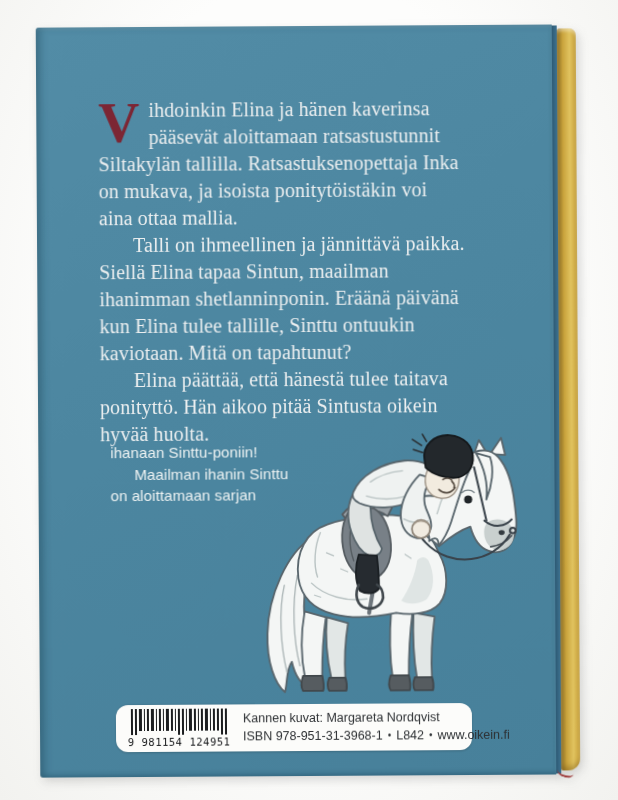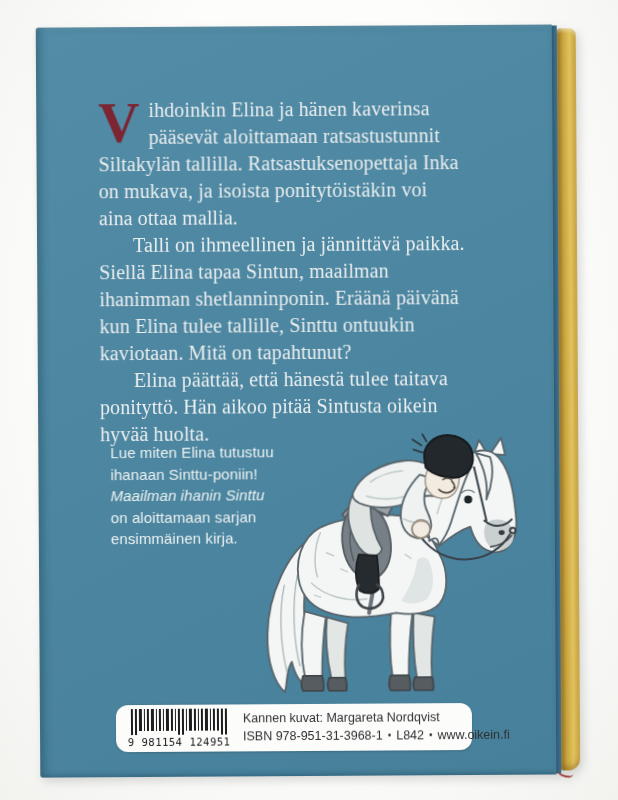--- a/index.html
+++ b/index.html
@@ -41,21 +41,21 @@
   .para{margin:0;white-space:pre-line;}
   .dropcap{
     float:left;font-family:"Liberation Serif", serif;font-weight:bold;
     font-size:57px;line-height:45px;padding:3px 9px 0 0;color:#7c2634;
   }
   .promo{
     position:absolute;left:72px;top:415px;
     display:flex;flex-direction:column;
     color:#eef3f3;font-size:15px;line-height:21.5px;letter-spacing:0.1px;
   }
-  .promo .italic{font-style:italic;}
+  .promo .italic{margin-left:24px;}
   .pony-svg{position:absolute;left:215px;top:408px;width:272px;height:264px;}
   .infobox{
     position:absolute;left:76px;top:678px;width:356px;height:47px;
     background:#fcfcfa;border-radius:12px;
     display:flex;align-items:center;padding:0 10px 0 12px;box-sizing:border-box;
     box-shadow:0 1px 2px rgba(0,0,0,0.18);
   }
   .barcode{display:flex;flex-direction:column;align-items:center;width:102px;flex:0 0 auto;}
   .digits{
     display:flex;gap:7px;margin-top:0px;
@@ -80,25 +80,23 @@
 Siellä Elina tapaa Sintun, maailman
 ihanimman shetlanninponin. Eräänä päivänä
 kun Elina tulee tallille, Sinttu ontuukin
 kaviotaan. Mitä on tapahtunut?</p>
       <p class="para" style="text-indent:1.7em">Elina päättää, että hänestä tulee taitava
 ponityttö. Hän aikoo pitää Sintusta oikein
 hyvää huolta.</p>
     </div>
 
     <div class="promo">
-      <span>Lue miten Elina tutustuu</span>
       <span>ihanaan Sinttu-poniin!</span>
       <span class="italic">Maailman ihanin Sinttu</span>
       <span>on aloittamaan sarjan</span>
-      <span>ensimmäinen kirja.</span>
     </div>
 
     <svg class="pony-svg" viewBox="0 0 270 262">
       <g stroke="#57646b" stroke-width="1.8" stroke-linejoin="round" stroke-linecap="round">
         <g>
           <path d="M56,104 C34,118 14,158 13,198 C12,226 20,248 30,256 C33,244 31,234 37,226 C40,240 47,250 54,252 C53,240 52,230 56,220 C48,194 45,150 60,118 Z" fill="#f4f6f5"></path>
           <path d="M30,150 C24,176 26,210 32,236" fill="none" stroke="#aab4b5" stroke-width="1.3"></path>
           <path d="M43,140 C37,170 39,206 45,230" fill="none" stroke="#aab4b5" stroke-width="1.3"></path>
         </g>
         <g>

